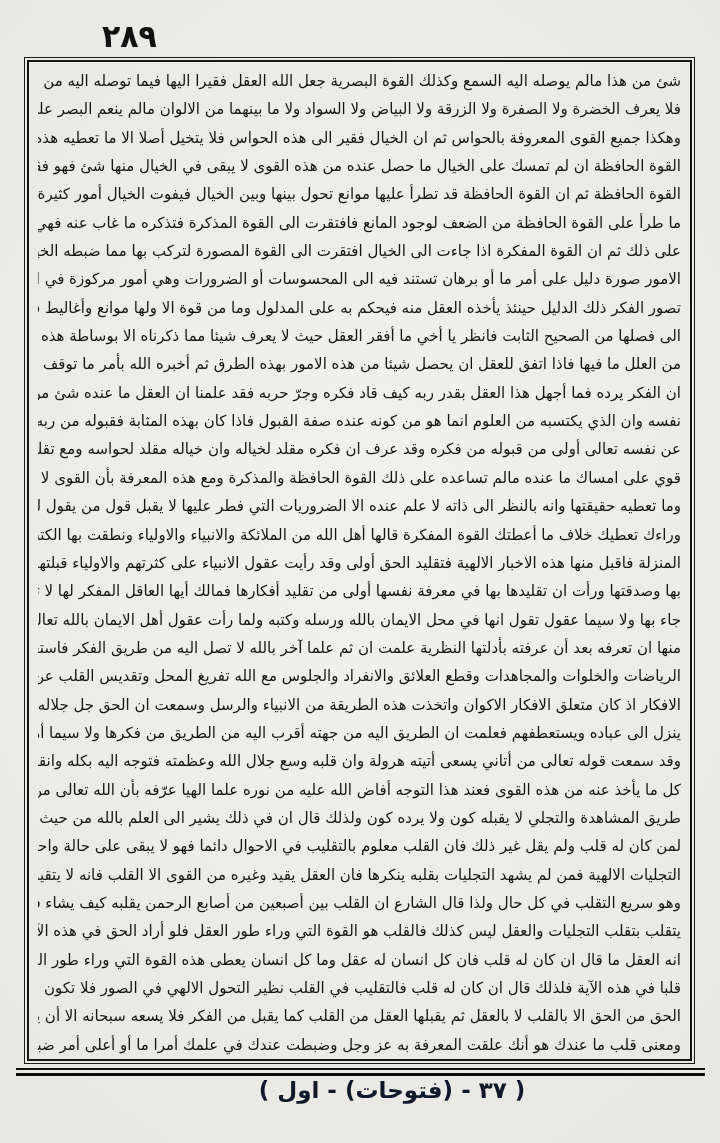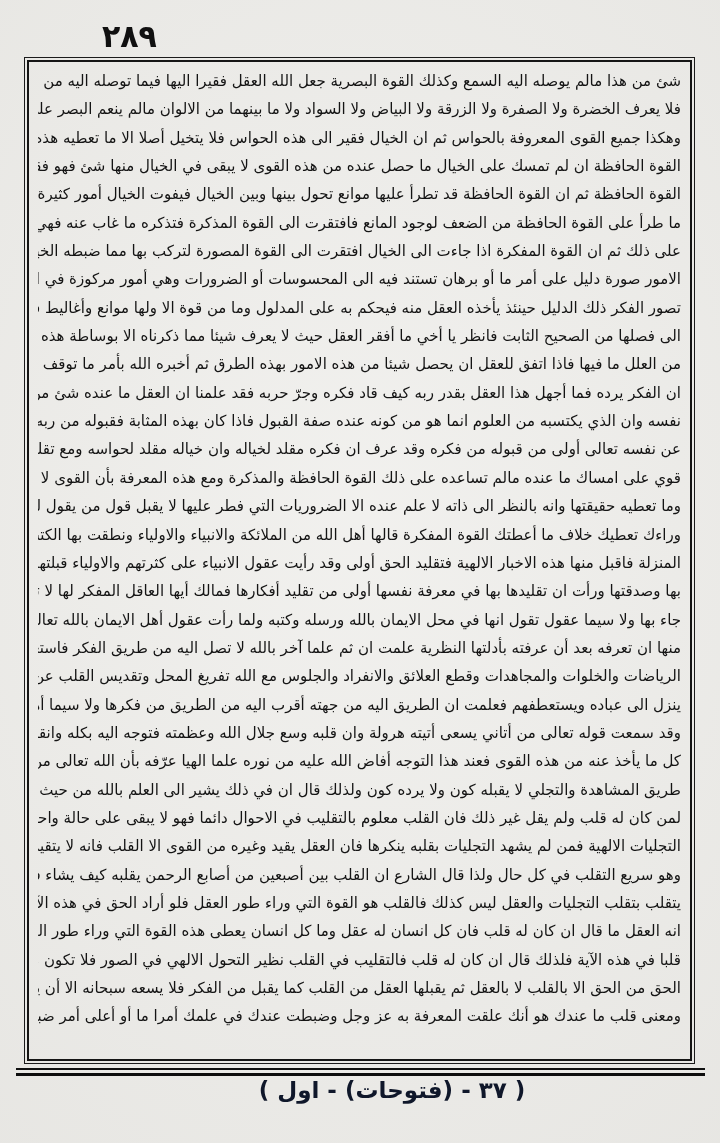--- a/index.html
+++ b/index.html
@@ -93,20 +93,21 @@
         <p class="text-line">نفسه وان الذي يكتسبه من العلوم انما هو من كونه عنده صفة القبول فاذا كان بهذه المثابة فقبوله من ربه لما يخبر به</p>
         <p class="text-line">عن نفسه تعالى أولى من قبوله من فكره وقد عرف ان فكره مقلد لخياله وان خياله مقلد لحواسه ومع تقليده فهو غير</p>
         <p class="text-line">قوي على امساك ما عنده مالم تساعده على ذلك القوة الحافظة والمذكرة ومع هذه المعرفة بأن القوى لا تتعدى خلقها</p>
         <p class="text-line">وما تعطيه حقيقتها وانه بالنظر الى ذاته لا علم عنده الا الضروريات التي فطر عليها لا يقبل قول من يقول له ان ثم قوة أخرى</p>
         <p class="text-line">وراءك تعطيك خلاف ما أعطتك القوة المفكرة قالها أهل الله من الملائكة والانبياء والاولياء ونطقت بها الكتب</p>
         <p class="text-line">المنزلة فاقبل منها هذه الاخبار الالهية فتقليد الحق أولى وقد رأيت عقول الانبياء على كثرتهم والاولياء قبلتها وآمنت</p>
         <p class="text-line">بها وصدقتها ورأت ان تقليدها بها في معرفة نفسها أولى من تقليد أفكارها فمالك أيها العاقل المفكر لها لا تقبلها ممن</p>
         <p class="text-line">جاء بها ولا سيما عقول تقول انها في محل الايمان بالله ورسله وكتبه ولما رأت عقول أهل الايمان بالله تعالى ان الله قد طلب</p>
         <p class="text-line">منها ان تعرفه بعد أن عرفته بأدلتها النظرية علمت ان ثم علما آخر بالله لا تصل اليه من طريق الفكر فاستعملت</p>
         <p class="text-line">الرياضات والخلوات والمجاهدات وقطع العلائق والانفراد والجلوس مع الله تفريغ المحل وتقديس القلب عن شوائب</p>
+        <p class="text-line">الافكار اذ كان متعلق الافكار الاكوان واتخذت هذه الطريقة من الانبياء والرسل وسمعت ان الحق جل جلاله</p>
         <p class="text-line">ينزل الى عباده ويستعطفهم فعلمت ان الطريق اليه من جهته أقرب اليه من الطريق من فكرها ولا سيما أهل الايمان</p>
         <p class="text-line">وقد سمعت قوله تعالى من أتاني يسعى أتيته هرولة وان قلبه وسع جلال الله وعظمته فتوجه اليه بكله وانقطع من</p>
         <p class="text-line">كل ما يأخذ عنه من هذه القوى فعند هذا التوجه أفاض الله عليه من نوره علما الهيا عرّفه بأن الله تعالى من</p>
         <p class="text-line">طريق المشاهدة والتجلي لا يقبله كون ولا يرده كون ولذلك قال ان في ذلك يشير الى العلم بالله من حيث المشاهدة لذكرى</p>
         <p class="text-line">لمن كان له قلب ولم يقل غير ذلك فان القلب معلوم بالتقليب في الاحوال دائما فهو لا يبقى على حالة واحدة فكذلك</p>
         <p class="text-line">التجليات الالهية فمن لم يشهد التجليات بقلبه ينكرها فان العقل يقيد وغيره من القوى الا القلب فانه لا يتقيد</p>
         <p class="text-line">وهو سريع التقلب في كل حال ولذا قال الشارع ان القلب بين أصبعين من أصابع الرحمن يقلبه كيف يشاء فهو</p>
         <p class="text-line">يتقلب بتقلب التجليات والعقل ليس كذلك فالقلب هو القوة التي وراء طور العقل فلو أراد الحق في هذه الآية بالقلب</p>
         <p class="text-line">انه العقل ما قال ان كان له قلب فان كل انسان له عقل وما كل انسان يعطى هذه القوة التي وراء طور العقل المسماة</p>
         <p class="text-line">قلبا في هذه الآية فلذلك قال ان كان له قلب فالتقليب في القلب نظير التحول الالهي في الصور فلا تكون معرفة</p>

